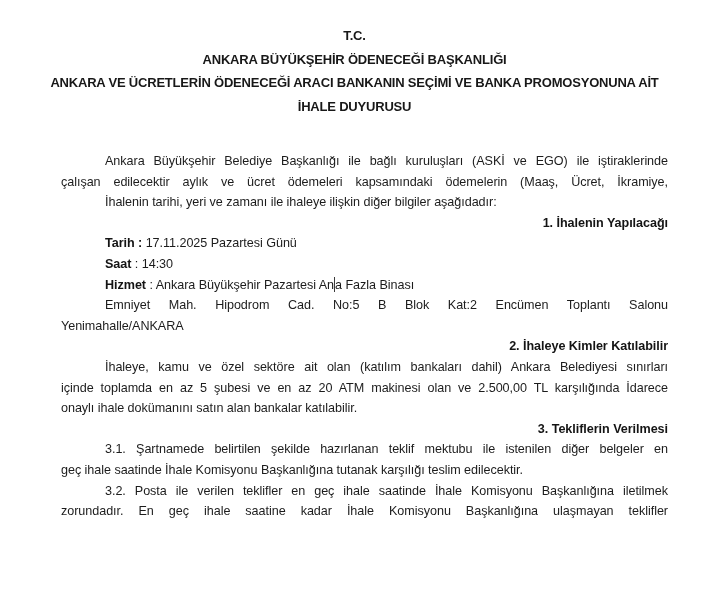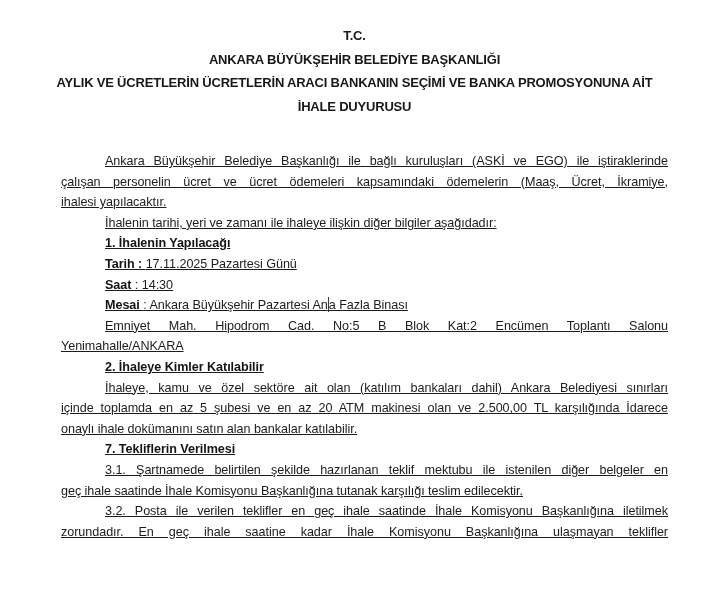--- a/index.html
+++ b/index.html
@@ -20,87 +20,86 @@
     line-height:23.5px;
     letter-spacing:-0.2px;
     color:#181818;
   }
   .doc-body{
     margin:33px 41px 0 61px;
     font-size:12.6px;
     line-height:20.6px;
     letter-spacing:-0.05px;
   }
-  .block{margin:0;text-decoration:underline;}
+  .block{margin:0;}
   .line{
     min-height:20.6px;
     text-align:left;
     white-space:normal;
   }
   .line.stretch{
     text-align:justify;
     text-align-last:justify;
   }
   .line.indent{text-indent:44px;}
-  .heading .line{font-weight:700;color:#141414;}
+  .heading .line{font-weight:700;color:#141414;text-align:right;}
   .b{font-weight:700;color:#141414;}
   .caret{
     display:inline-block;
     width:1px;height:15px;
     background:#3a3a3a;
     vertical-align:-3px;
   }
 </style>
 </head>
 <body>
 
 <div class="page">
 
   <div class="doc-header">
     <div class="hline">T.C.</div>
-    <div class="hline">ANKARA BÜYÜKŞEHİR BELEDİYE BAŞKANLIĞI</div>
-    <div class="hline">AYLIK VE ÜCRETLERİN ÜCRETLERİN ARACI BANKANIN SEÇİMİ VE BANKA PROMOSYONUNA AİT</div>
+    <div class="hline">ANKARA BÜYÜKŞEHİR ÖDENECEĞİ BAŞKANLIĞI</div>
+    <div class="hline">ANKARA VE ÜCRETLERİN ÖDENECEĞİ ARACI BANKANIN SEÇİMİ VE BANKA PROMOSYONUNA AİT</div>
     <div class="hline">İHALE DUYURUSU</div>
   </div>
 
   <div class="doc-body">
       <div class="block para">
         <div class="line indent stretch"><span>Ankara Büyükşehir Belediye Başkanlığı ile bağlı kuruluşları (ASKİ ve EGO) ile iştiraklerinde</span></div>
-        <div class="line stretch"><span>çalışan personelin ücret ve ücret ödemeleri kapsamındaki ödemelerin (Maaş, Ücret, İkramiye,</span></div>
-        <div class="line"><span>ihalesi yapılacaktır.</span></div>
+        <div class="line stretch"><span>çalışan edilecektir aylık ve ücret ödemeleri kapsamındaki ödemelerin (Maaş, Ücret, İkramiye,</span></div>
       </div>
       <div class="block para">
         <div class="line indent"><span>İhalenin tarihi, yeri ve zamanı ile ihaleye ilişkin diğer bilgiler aşağıdadır:</span></div>
       </div>
       <div class="block heading">
         <div class="line indent"><span class="b">1. İhalenin Yapılacağı</span></div>
       </div>
       <div class="block field">
         <div class="line indent"><span class="b">Tarih : </span><span>17.11.2025 Pazartesi Günü</span></div>
       </div>
       <div class="block field">
         <div class="line indent"><span class="b">Saat </span><span>: 14:30</span></div>
       </div>
       <div class="block field">
-        <div class="line indent"><span class="b">Mesai </span><span>: Ankara Büyükşehir Pazartesi An</span><span class="caret"></span><span>a Fazla Binası</span></div>
+        <div class="line indent"><span class="b">Hizmet </span><span>: Ankara Büyükşehir Pazartesi An</span><span class="caret"></span><span>a Fazla Binası</span></div>
       </div>
       <div class="block para">
         <div class="line indent stretch"><span>Emniyet Mah. Hipodrom Cad. No:5 B Blok Kat:2 Encümen Toplantı Salonu</span></div>
         <div class="line"><span>Yenimahalle/ANKARA</span></div>
       </div>
       <div class="block heading">
         <div class="line indent"><span class="b">2. İhaleye Kimler Katılabilir</span></div>
       </div>
       <div class="block para">
         <div class="line indent stretch"><span>İhaleye, kamu ve özel sektöre ait olan (katılım bankaları dahil) Ankara Belediyesi sınırları</span></div>
         <div class="line stretch"><span>içinde toplamda en az 5 şubesi ve en az 20 ATM makinesi olan ve 2.500,00 TL karşılığında İdarece</span></div>
         <div class="line"><span>onaylı ihale dokümanını satın alan bankalar katılabilir.</span></div>
       </div>
       <div class="block heading">
-        <div class="line indent"><span class="b">7. Tekliflerin Verilmesi</span></div>
+        <div class="line indent"><span class="b">3. Tekliflerin Verilmesi</span></div>
       </div>
       <div class="block para">
         <div class="line indent stretch"><span>3.1. Şartnamede belirtilen şekilde hazırlanan teklif mektubu ile istenilen diğer belgeler en</span></div>
         <div class="line"><span>geç ihale saatinde İhale Komisyonu Başkanlığına tutanak karşılığı teslim edilecektir.</span></div>
       </div>
       <div class="block para">
         <div class="line indent stretch"><span>3.2. Posta ile verilen teklifler en geç ihale saatinde İhale Komisyonu Başkanlığına iletilmek</span></div>
         <div class="line stretch"><span>zorundadır. En geç ihale saatine kadar İhale Komisyonu Başkanlığına ulaşmayan teklifler</span></div>
       </div>
     </div>

